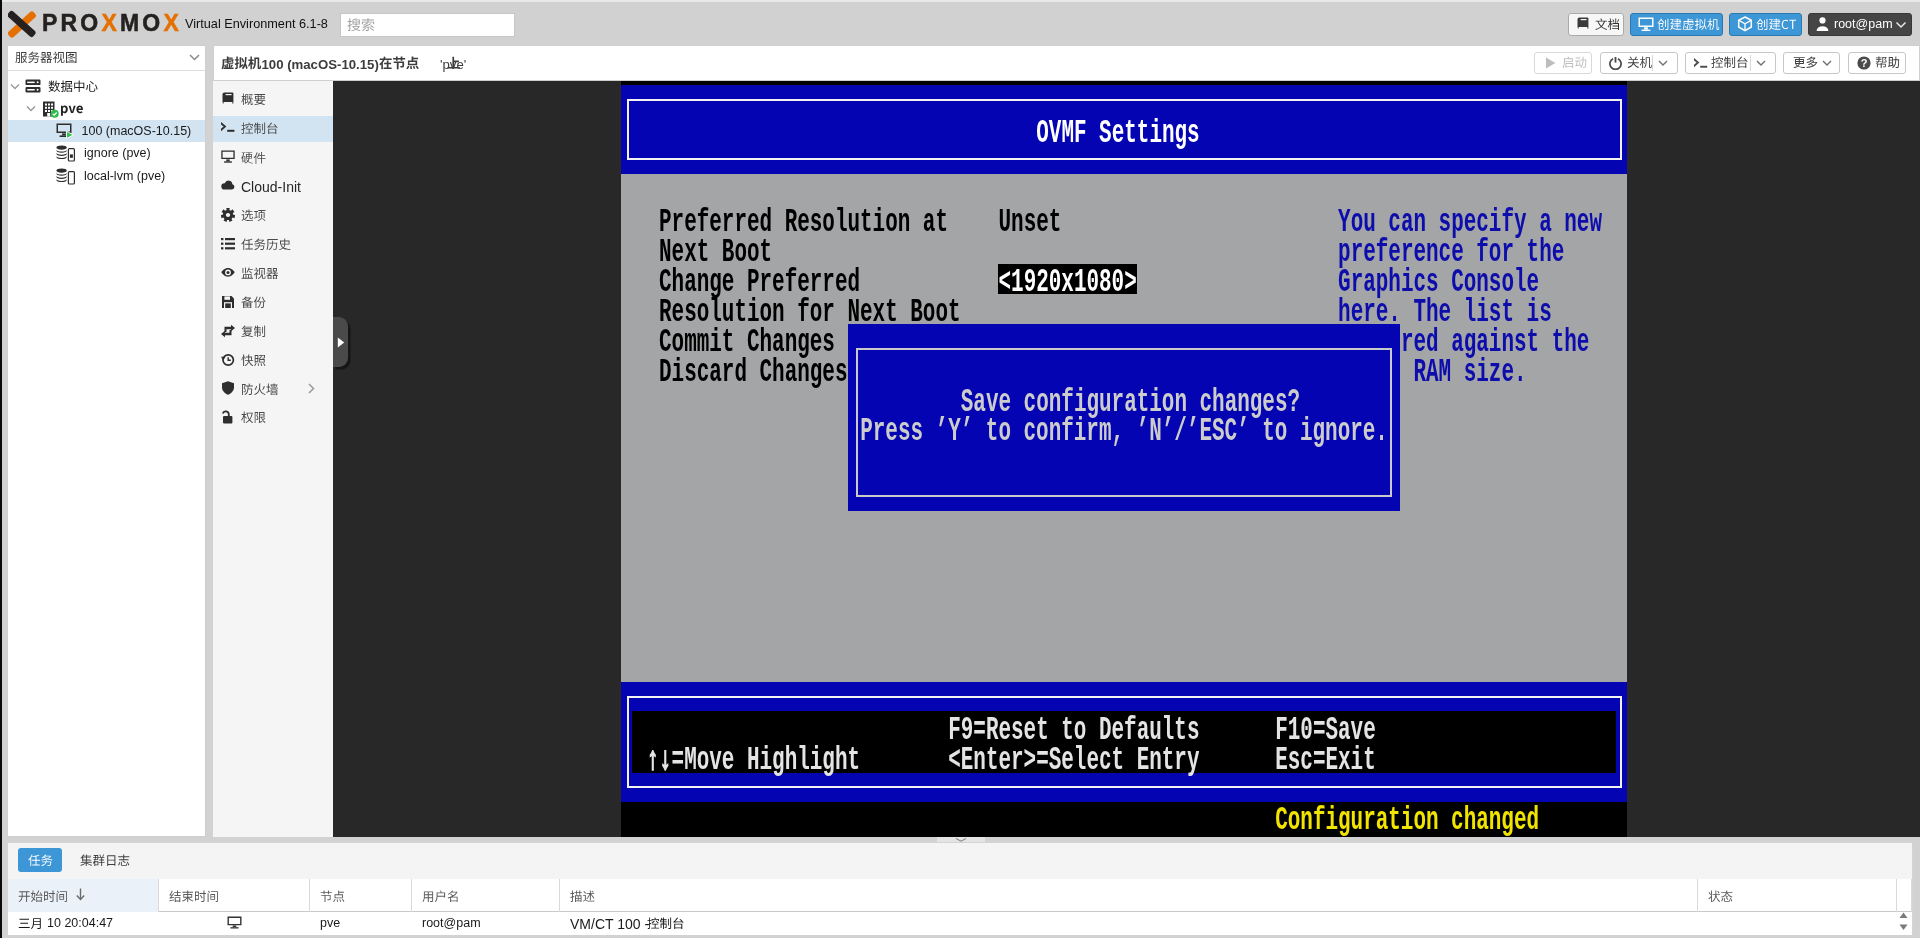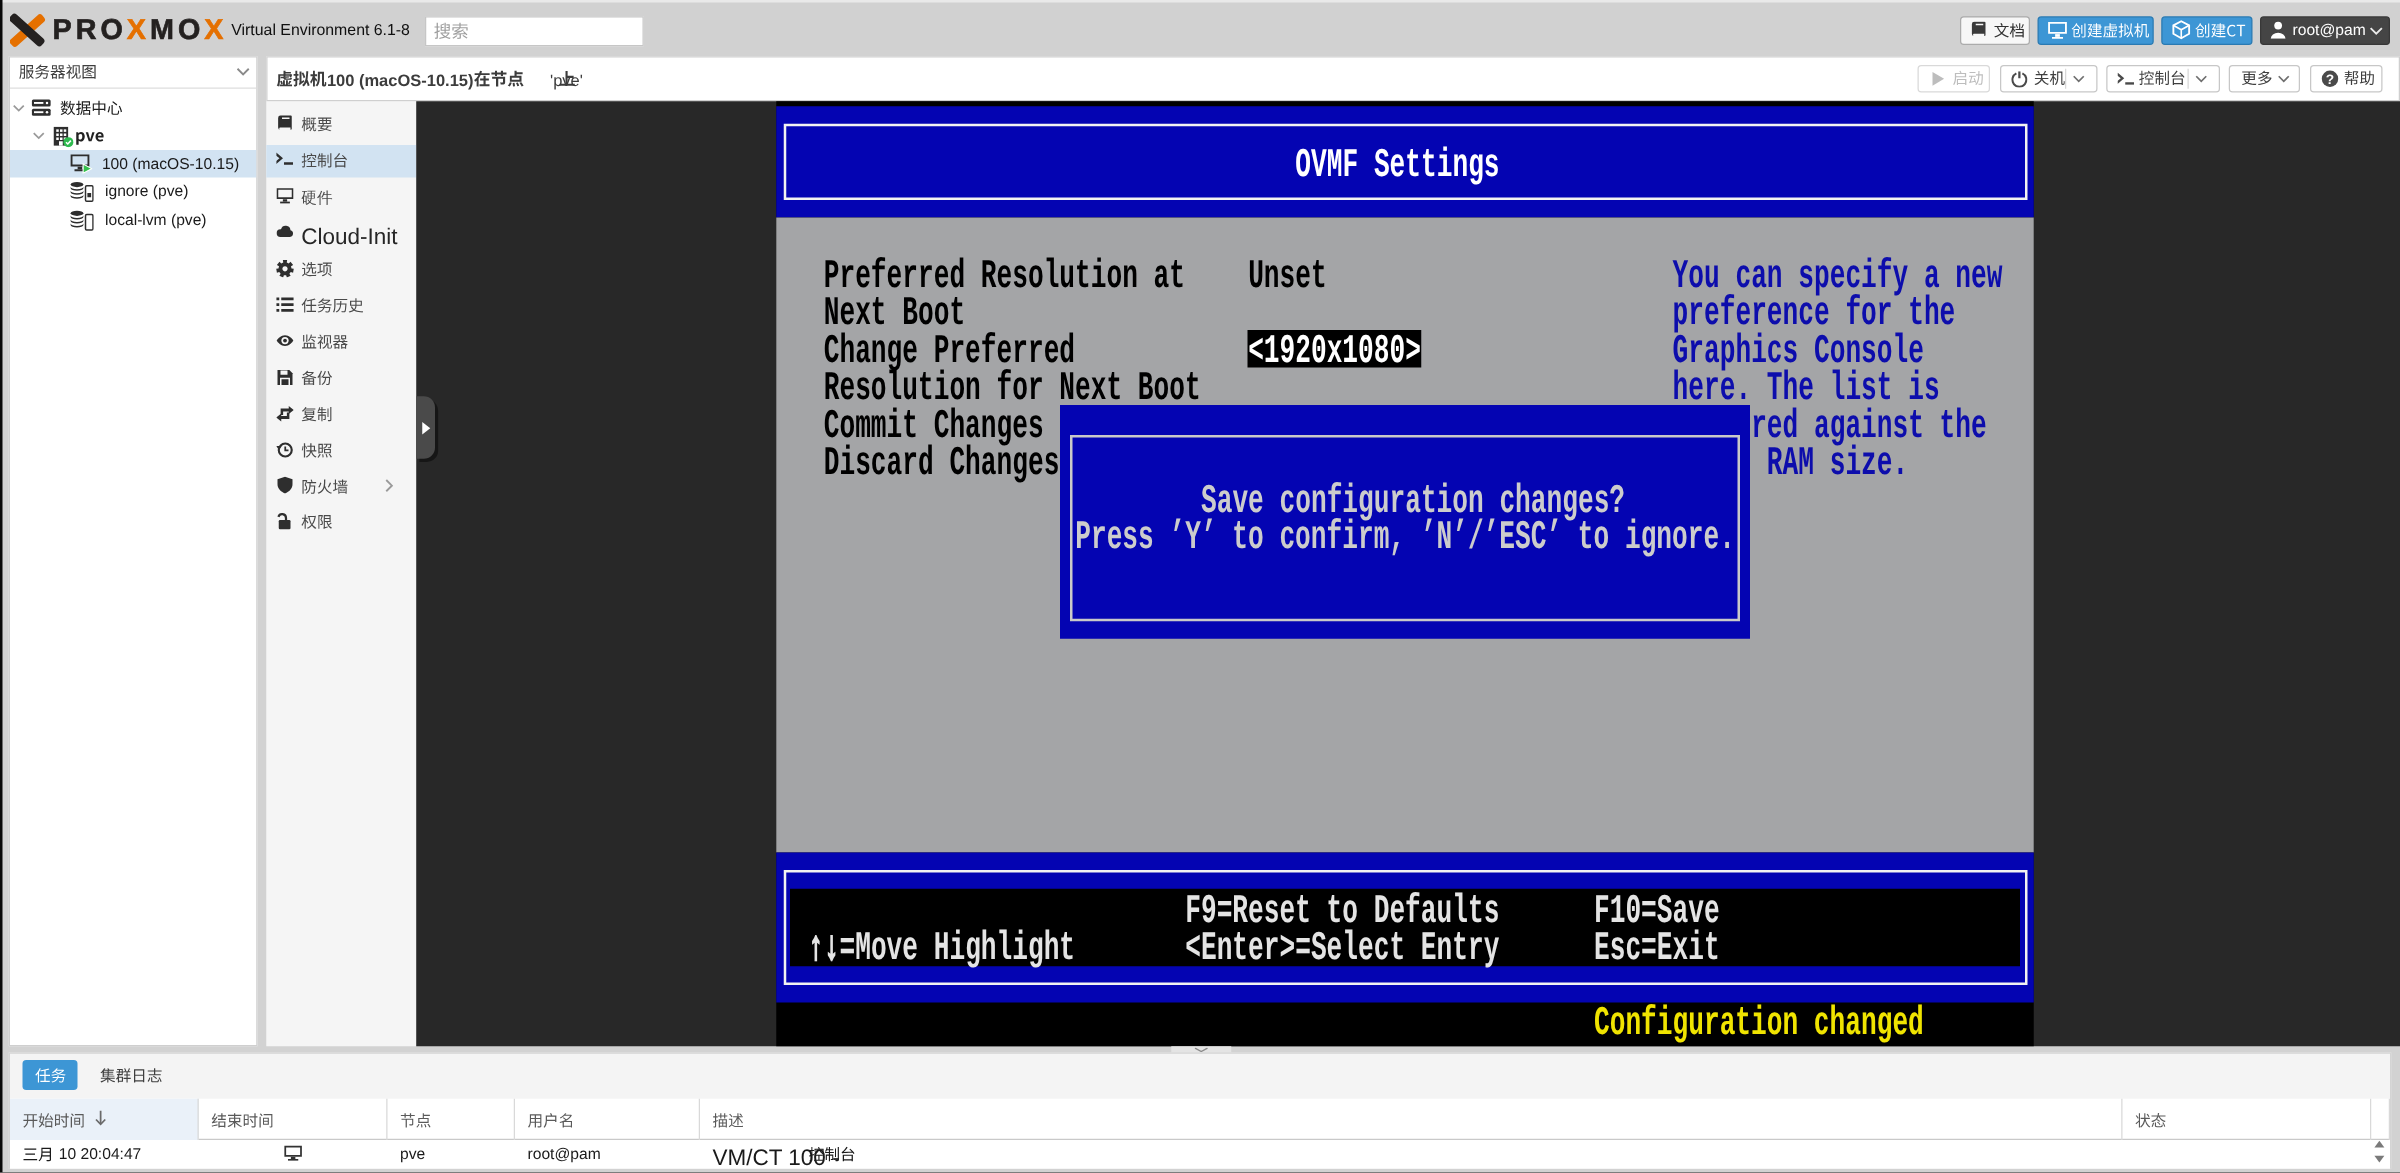--- a/index.html
+++ b/index.html
@@ -297,21 +297,21 @@
 <svg class="t" style="left:241.0px;top:364.6px;" width="25" height="2" aria-hidden="true">
     <path fill="#4a4a4a" d="M2.1 -10.5H3.1V1H2.1ZM1 -8.1 1.7 -8Q1.7 -7.5 1.6 -6.9Q1.5 -6.3 1.4 -5.7Q1.3 -5.1 1.1 -4.6L0.4 -4.9Q0.5 -5.3 0.7 -5.9Q0.8 -6.4 0.9 -7Q1 -7.6 1 -8.1ZM3.1 -8.2 3.8 -8.5Q4 -8.1 4.1 -7.7Q4.3 -7.3 4.5 -6.9Q4.6 -6.5 4.7 -6.2L4 -5.9Q3.9 -6.2 3.8 -6.6Q3.6 -7 3.5 -7.4Q3.3 -7.8 3.1 -8.2ZM4.8 -8.5H11V-4.2H10.1V-7.6H4.8ZM4.1 -4.8H12.1V-3.9H4.1ZM8.3 -4.6Q8.6 -3.5 9.2 -2.5Q9.7 -1.6 10.4 -0.9Q11.2 -0.2 12.2 0.2Q12.1 0.3 11.9 0.4Q11.8 0.6 11.7 0.7Q11.6 0.9 11.5 1Q10.5 0.6 9.7 -0.2Q8.9 -1 8.4 -2.1Q7.8 -3.1 7.5 -4.4ZM7.2 -10.5H8.2V-6.3Q8.2 -5.6 8.1 -4.8Q8.1 -4 7.8 -3.2Q7.6 -2.4 7.2 -1.7Q6.8 -0.9 6.1 -0.2Q5.4 0.5 4.4 1.1Q4.3 0.9 4.2 0.8Q4.1 0.7 4 0.5Q3.8 0.4 3.7 0.3Q4.7 -0.2 5.4 -0.8Q6.1 -1.4 6.4 -2.1Q6.8 -2.8 7 -3.5Q7.2 -4.3 7.2 -5Q7.2 -5.7 7.2 -6.3Z M13.7 -10H14.6V-2.2H13.7ZM14.1 -10H17.3V-2.8H14.1V-3.7H16.4V-9.1H14.1ZM14.1 -6.9H16.9V-6.1H14.1ZM17.9 -10H23.5V-9.2H17.9ZM23.1 -10H24.1Q24.1 -10 24 -9.9Q24 -9.7 24 -9.6Q24 -8.7 23.9 -8.1Q23.8 -7.6 23.7 -7.2Q23.6 -6.9 23.5 -6.8Q23.4 -6.6 23.2 -6.6Q23 -6.5 22.8 -6.5Q22.6 -6.5 22.2 -6.5Q21.8 -6.5 21.4 -6.5Q21.4 -6.7 21.3 -6.9Q21.2 -7.1 21.1 -7.3Q21.5 -7.2 21.9 -7.2Q22.2 -7.2 22.4 -7.2Q22.5 -7.2 22.6 -7.2Q22.7 -7.2 22.8 -7.3Q22.9 -7.4 22.9 -7.7Q23 -8 23 -8.5Q23.1 -9 23.1 -9.9ZM20 -9.7H21Q20.9 -9 20.7 -8.5Q20.5 -7.9 20.2 -7.4Q19.9 -7 19.3 -6.6Q18.8 -6.3 18 -6Q17.9 -6.2 17.7 -6.4Q17.6 -6.6 17.4 -6.7Q18.2 -7 18.6 -7.2Q19.1 -7.5 19.4 -7.9Q19.7 -8.2 19.8 -8.7Q20 -9.2 20 -9.7ZM19.1 -5.1V-3.2H22.8V-5.1ZM18.2 -5.9H23.7V-2.4H18.2ZM16.8 -1.6 17.6 -1.7Q17.7 -1.1 17.8 -0.3Q17.9 0.4 17.9 0.8L17 1Q17 0.6 17 0.2Q16.9 -0.2 16.9 -0.7Q16.8 -1.2 16.8 -1.6ZM19.4 -1.6 20.3 -1.8Q20.5 -1.4 20.6 -0.9Q20.8 -0.5 20.9 -0Q21.1 0.4 21.1 0.7L20.2 0.9Q20.1 0.6 20 0.2Q19.9 -0.3 19.8 -0.7Q19.6 -1.2 19.4 -1.6ZM22 -1.7 22.8 -2Q23.1 -1.6 23.4 -1.1Q23.8 -0.7 24 -0.2Q24.3 0.3 24.5 0.6L23.6 1Q23.4 0.7 23.2 0.2Q22.9 -0.3 22.6 -0.8Q22.3 -1.2 22 -1.7ZM14.7 -1.9 15.6 -1.7Q15.2 -1 14.8 -0.2Q14.4 0.5 13.9 1.1L13 0.7Q13.3 0.4 13.6 -0.1Q13.9 -0.5 14.2 -1Q14.5 -1.5 14.7 -1.9Z"></path>
   </svg>
 <svg class="t" style="left:241.0px;top:393.5px;" width="38" height="2" aria-hidden="true">
     <path fill="#4a4a4a" d="M7.5 -10.3 8.4 -10.5Q8.5 -10 8.7 -9.5Q8.9 -9 9 -8.7L8.1 -8.4Q8 -8.8 7.8 -9.3Q7.7 -9.8 7.5 -10.3ZM4.7 -8.4H11.9V-7.5H4.7ZM7.1 -5.6H10.6V-4.8H7.1ZM10.2 -5.6H11.2Q11.2 -5.6 11.2 -5.5Q11.2 -5.5 11.2 -5.3Q11.2 -5.2 11.2 -5.2Q11.1 -3.7 11 -2.7Q11 -1.7 10.9 -1Q10.8 -0.4 10.7 0Q10.6 0.4 10.5 0.6Q10.3 0.8 10.1 0.9Q9.9 0.9 9.6 1Q9.3 1 8.9 1Q8.4 1 7.9 1Q7.9 0.8 7.8 0.5Q7.8 0.2 7.6 0Q8.2 0.1 8.6 0.1Q9 0.1 9.2 0.1Q9.5 0.1 9.7 -0.1Q9.8 -0.2 9.9 -0.8Q10 -1.3 10.1 -2.5Q10.2 -3.6 10.2 -5.4ZM6.7 -7.9H7.6Q7.5 -6.5 7.4 -5.2Q7.3 -3.8 7 -2.7Q6.6 -1.5 6 -0.6Q5.3 0.3 4.2 1Q4.1 0.8 3.9 0.6Q3.7 0.4 3.5 0.3Q4.6 -0.3 5.2 -1.2Q5.9 -2 6.1 -3.1Q6.4 -4.2 6.5 -5.4Q6.6 -6.6 6.7 -7.9ZM1 -10H4.2V-9.1H1.9V1H1ZM3.9 -10H4.1L4.2 -10L4.9 -9.6Q4.7 -9.1 4.5 -8.5Q4.2 -7.9 4 -7.3Q3.8 -6.7 3.6 -6.2Q4.3 -5.4 4.5 -4.7Q4.7 -4 4.7 -3.4Q4.7 -2.9 4.6 -2.5Q4.5 -2.1 4.2 -2Q4.1 -1.9 3.9 -1.8Q3.7 -1.7 3.6 -1.7Q3.4 -1.7 3.1 -1.7Q2.9 -1.7 2.6 -1.7Q2.6 -1.9 2.6 -2.1Q2.5 -2.4 2.4 -2.6Q2.6 -2.5 2.8 -2.5Q3 -2.5 3.2 -2.5Q3.4 -2.5 3.6 -2.7Q3.8 -2.8 3.8 -3Q3.9 -3.2 3.9 -3.5Q3.9 -4.1 3.6 -4.7Q3.4 -5.4 2.7 -6.1Q2.9 -6.5 3 -7Q3.2 -7.5 3.4 -8Q3.6 -8.5 3.7 -8.9Q3.8 -9.4 3.9 -9.7Z M15.1 -8 16.1 -7.7Q15.9 -7.1 15.7 -6.4Q15.4 -5.7 15.1 -5.1Q14.8 -4.5 14.4 -4L13.5 -4.5Q13.9 -4.9 14.2 -5.5Q14.6 -6.1 14.8 -6.7Q15 -7.4 15.1 -8ZM22.9 -8 23.9 -7.6Q23.6 -7 23.3 -6.3Q23 -5.7 22.6 -5.1Q22.3 -4.5 22 -4L21.2 -4.4Q21.5 -4.9 21.8 -5.5Q22.1 -6.1 22.4 -6.8Q22.7 -7.4 22.9 -8ZM18.2 -10.4H19.3Q19.2 -9 19.2 -7.6Q19.1 -6.2 18.9 -4.9Q18.6 -3.7 18 -2.5Q17.5 -1.4 16.4 -0.5Q15.4 0.4 13.8 1Q13.7 0.8 13.5 0.6Q13.3 0.4 13.1 0.2Q14.7 -0.3 15.7 -1.2Q16.6 -2 17.2 -3Q17.7 -4.1 17.9 -5.3Q18.1 -6.5 18.2 -7.8Q18.2 -9 18.2 -10.4ZM19 -5.6Q19.4 -4.2 20.1 -3Q20.8 -1.9 21.9 -1.1Q23 -0.3 24.5 0.1Q24.4 0.2 24.3 0.3Q24.2 0.5 24.1 0.6Q24 0.8 23.9 0.9Q22.3 0.5 21.2 -0.4Q20.1 -1.2 19.4 -2.5Q18.6 -3.8 18.2 -5.5Z M29.5 -9.4H36.5V-8.6H29.5ZM30.2 -0.3H35.9V0.4H30.2ZM29.1 -6.3H37V-5.5H29.1ZM32.6 -10.5H33.5V-5.8H32.6ZM32 -2.6V-1.6H34V-2.6ZM31.3 -3.1H34.7V-1.1H31.3ZM29.7 -4.6H36.3V1H35.4V-3.8H30.5V1H29.7ZM30 -8.1 30.7 -8.4Q31.1 -8.1 31.4 -7.6Q31.8 -7.2 31.9 -6.8L31.2 -6.4Q31.1 -6.7 30.7 -7.2Q30.4 -7.7 30 -8.1ZM35.3 -8.4 36 -8Q35.7 -7.6 35.4 -7.2Q35 -6.7 34.7 -6.4L34 -6.8Q34.3 -7.1 34.7 -7.6Q35.1 -8 35.3 -8.4ZM25.6 -7.5H29V-6.6H25.6ZM26.9 -10.4H27.8V-2.2H26.9ZM25.4 -2Q25.9 -2.2 26.5 -2.4Q27.1 -2.7 27.7 -2.9Q28.4 -3.2 29 -3.5L29.2 -2.7Q28.3 -2.3 27.4 -1.9Q26.6 -1.5 25.8 -1.1Z"></path>
   </svg>
 <svg class="t" style="left:241.0px;top:422.4px;" width="25" height="2" aria-hidden="true">
     <path fill="#4a4a4a" d="M5.3 -9.3H11.1V-8.4H5.3ZM10.8 -9.3H10.9L11.1 -9.4L11.7 -9.2Q11.4 -7.1 10.8 -5.5Q10.2 -3.9 9.3 -2.6Q8.5 -1.4 7.4 -0.5Q6.4 0.4 5.2 1Q5.1 0.9 5 0.7Q4.9 0.6 4.8 0.4Q4.7 0.3 4.6 0.2Q5.7 -0.3 6.7 -1.1Q7.7 -1.9 8.6 -3.1Q9.4 -4.3 9.9 -5.8Q10.5 -7.3 10.8 -9.2ZM6.6 -8.6Q6.9 -7 7.3 -5.7Q7.7 -4.4 8.3 -3.3Q9 -2.2 9.9 -1.4Q10.8 -0.5 12.1 0.3Q11.9 0.4 11.7 0.6Q11.5 0.9 11.4 1.1Q10.1 0.2 9.2 -0.7Q8.2 -1.7 7.5 -2.8Q6.9 -4 6.5 -5.4Q6 -6.7 5.7 -8.5ZM0.6 -7.9H5.2V-7H0.6ZM2.7 -10.5H3.6V1H2.7ZM2.5 -7.4 3.1 -7.1Q3 -6.4 2.7 -5.5Q2.5 -4.7 2.2 -3.9Q1.9 -3.1 1.5 -2.4Q1.2 -1.8 0.8 -1.3Q0.7 -1.4 0.6 -1.6Q0.5 -1.8 0.4 -1.9Q0.3 -2.1 0.2 -2.2Q0.6 -2.6 0.9 -3.2Q1.3 -3.8 1.6 -4.5Q1.9 -5.2 2.1 -5.9Q2.4 -6.7 2.5 -7.4ZM3.6 -6.5Q3.7 -6.4 3.9 -6.1Q4.1 -5.9 4.4 -5.6Q4.7 -5.3 4.9 -5Q5.2 -4.7 5.4 -4.5Q5.6 -4.2 5.7 -4.1L5.1 -3.2Q5 -3.5 4.7 -3.9Q4.4 -4.3 4.1 -4.7Q3.8 -5.1 3.5 -5.5Q3.2 -5.8 3.1 -6Z M13.7 -10H16.6V-9.1H14.5V1H13.7ZM16.5 -10H16.6L16.8 -10L17.4 -9.7Q17.1 -8.9 16.8 -8Q16.5 -7.2 16.2 -6.4Q16.8 -5.6 17.1 -5Q17.3 -4.3 17.3 -3.7Q17.3 -3.2 17.2 -2.8Q17.1 -2.4 16.8 -2.2Q16.6 -2.1 16.5 -2.1Q16.3 -2 16.1 -2Q15.9 -2 15.7 -2Q15.5 -2 15.3 -2Q15.3 -2.1 15.2 -2.4Q15.2 -2.6 15.1 -2.8Q15.3 -2.8 15.4 -2.8Q15.6 -2.8 15.8 -2.8Q16 -2.8 16.2 -2.9Q16.3 -3 16.4 -3.2Q16.4 -3.5 16.4 -3.8Q16.4 -4.3 16.2 -4.9Q16 -5.6 15.3 -6.3Q15.5 -6.7 15.7 -7.2Q15.8 -7.7 16 -8.1Q16.1 -8.6 16.3 -9Q16.4 -9.4 16.5 -9.7ZM18.5 -10H23.5V-4.5H18.5V-5.3H22.6V-9.1H18.5ZM18.6 -7.6H23.1V-6.8H18.6ZM20.9 -4.9Q21.1 -3.8 21.6 -2.8Q22.1 -1.8 22.9 -1Q23.6 -0.3 24.6 0.1Q24.5 0.2 24.3 0.3Q24.2 0.5 24.1 0.6Q24 0.8 23.9 0.9Q22.9 0.4 22.1 -0.4Q21.4 -1.2 20.9 -2.4Q20.4 -3.5 20.1 -4.8ZM23.7 -4 24.3 -3.4Q23.9 -3.1 23.5 -2.8Q23.1 -2.5 22.6 -2.2Q22.2 -2 21.8 -1.7L21.3 -2.3Q21.7 -2.6 22.1 -2.8Q22.6 -3.1 23 -3.5Q23.4 -3.8 23.7 -4ZM18 1 17.9 0.2 18.4 -0.2 21.2 -0.9Q21.1 -0.7 21.2 -0.4Q21.2 -0.2 21.2 0Q20.2 0.3 19.6 0.4Q19.1 0.6 18.7 0.7Q18.4 0.8 18.2 0.9Q18.1 0.9 18 1ZM18 1Q18 0.9 17.9 0.8Q17.8 0.6 17.7 0.5Q17.6 0.3 17.6 0.2Q17.7 0.1 17.9 -0.1Q18 -0.3 18 -0.7V-10H18.9V0.1Q18.9 0.1 18.9 0.1Q18.8 0.2 18.6 0.3Q18.5 0.4 18.3 0.5Q18.2 0.7 18.1 0.8Q18 0.9 18 1Z"></path>
   </svg>
 <div class="abs" style="left:241px;top:150.3px;font-size:12.5px;color:#4a4a4a">硬件</div>
-<div class="abs" style="left:241px;top:179.2px;font-size:18px;color:#262626">Cloud-Init</div>
+<div class="abs" style="left:241px;top:179.2px;font-size:14px;color:#262626">Cloud-Init</div>
 <svg class="abs" style="left:308px;top:383.4px" width="7" height="11" viewBox="0 0 7 11">
     <path fill="none" stroke="#9a9a9a" stroke-width="1.5" d="M1 1 L5.5 5.5 L1 10"></path>
   </svg>
 <div style="position:absolute;left:333.0px;top:81.0px;width:1587.0px;height:756.0px;background:#282828"></div>
 <div class="abs" style="left:332.5px;top:317px;width:15.5px;height:50px;background:#4a4a4a;border-radius:0 9px 9px 0;box-shadow:2.5px 2.5px 0 rgba(0,0,0,0.45)"></div>
 <svg class="abs" style="left:336.5px;top:336.5px" width="8" height="11" viewBox="0 0 8 11">
     <path fill="#fff" d="M0.8 0.5 L7.2 5.5 L0.8 10.5 Z"></path>
   </svg>
 <div style="position:absolute;left:621.3px;top:81.0px;width:1006.0px;height:756.0px;background:#000"></div>
 <div style="position:absolute;left:621.3px;top:84.8px;width:1006.0px;height:89.6px;background:#0404b2"></div>
@@ -399,21 +399,21 @@
 <div class="abs" style="left:47px;top:915.5px;font-size:12.5px;color:#1a1a1a">10 20:04:47</div>
 <svg class="abs" style="left:227px;top:916px" width="15" height="13" viewBox="0 0 15 13">
     <g fill="#333">
       <path d="M0.5 0.5 h14 v8.8 h-14 z M1.9 1.9 v6 h11.2 v-6 Z" fill-rule="evenodd"></path>
       <rect x="5.7" y="9.5" width="3.6" height="1.7"></rect>
       <rect x="3.4" y="11.2" width="8.2" height="1.3"></rect>
     </g>
   </svg>
 <div class="abs" style="left:320px;top:915.5px;font-size:12.5px;color:#1a1a1a">pve</div>
 <div class="abs" style="left:422px;top:915.5px;font-size:12.5px;color:#1a1a1a">root@pam</div>
-<div class="abs" style="left:570px;top:915.5px;font-size:18px;color:#1a1a1a">VM/CT 100 - </div>
+<div class="abs" style="left:570px;top:915.5px;font-size:14px;color:#1a1a1a">VM/CT 100 - </div>
 <svg class="t" style="left:646.5px;top:927.5px;" width="38" height="2" aria-hidden="true">
     <path fill="#1a1a1a" d="M0.4 -3.7Q1.1 -3.9 2.1 -4.2Q3.1 -4.6 4.1 -4.9L4.3 -4.1Q3.3 -3.7 2.4 -3.4Q1.4 -3 0.6 -2.7ZM0.5 -8.1H4.2V-7.2H0.5ZM2.1 -10.5H2.9V-0.2Q2.9 0.2 2.8 0.4Q2.7 0.6 2.5 0.7Q2.3 0.8 1.9 0.9Q1.5 0.9 0.9 0.9Q0.9 0.7 0.8 0.5Q0.8 0.2 0.7 0Q1.1 0 1.4 0Q1.7 0 1.8 0Q2 0 2 -0Q2.1 -0.1 2.1 -0.2ZM5.2 -4.2H11.2V-3.4H5.2ZM4.2 -0.2H12.1V0.6H4.2ZM4.6 -9H11.9V-6.9H11V-8.2H5.4V-6.8H4.6ZM7.7 -3.7H8.6V0.2H7.7ZM7.4 -10.3 8.2 -10.5Q8.4 -10.1 8.6 -9.7Q8.8 -9.2 8.9 -8.9L8 -8.6Q7.9 -8.9 7.7 -9.4Q7.5 -9.9 7.4 -10.3ZM8.7 -6.9 9.3 -7.4Q9.7 -7.1 10.1 -6.7Q10.6 -6.3 11 -5.9Q11.4 -5.5 11.7 -5.2L11.1 -4.6Q10.8 -4.9 10.4 -5.3Q10 -5.7 9.5 -6.1Q9.1 -6.6 8.7 -6.9ZM7 -7.4 7.8 -7.1Q7.5 -6.6 7.1 -6.1Q6.6 -5.7 6.1 -5.2Q5.7 -4.8 5.2 -4.5Q5.2 -4.6 5.1 -4.7Q4.9 -4.8 4.8 -5Q4.7 -5.1 4.6 -5.2Q5.3 -5.6 5.9 -6.2Q6.6 -6.8 7 -7.4Z M21 -9.3H21.8V-2.4H21ZM23.2 -10.4H24.1V-0.3Q24.1 0.2 24 0.4Q23.9 0.6 23.6 0.8Q23.3 0.9 22.8 0.9Q22.3 1 21.6 1Q21.5 0.8 21.4 0.5Q21.4 0.2 21.2 -0Q21.8 -0 22.3 -0Q22.8 -0 22.9 -0Q23.1 -0 23.1 -0.1Q23.2 -0.1 23.2 -0.3ZM16.1 -10.5H17V1H16.1ZM18.8 -4.4H19.6V-1Q19.6 -0.6 19.5 -0.4Q19.5 -0.2 19.2 -0.1Q19 -0 18.6 -0Q18.3 0 17.8 0Q17.7 -0.2 17.7 -0.4Q17.6 -0.6 17.5 -0.8Q17.9 -0.8 18.2 -0.8Q18.5 -0.8 18.6 -0.8Q18.8 -0.8 18.8 -1ZM13.6 -4.4H19.1V-3.5H14.5V-0H13.6ZM13.1 -6.5H20.1V-5.7H13.1ZM14.3 -8.7H19.6V-7.8H14.1ZM14.3 -10.2 15.2 -10Q14.9 -9.1 14.6 -8.1Q14.2 -7.2 13.8 -6.6Q13.8 -6.6 13.6 -6.7Q13.4 -6.7 13.3 -6.8Q13.1 -6.9 13 -6.9Q13.4 -7.5 13.8 -8.4Q14.1 -9.3 14.3 -10.2Z M27.7 -0.6H34.8V0.3H27.7ZM27.2 -4.3H35.3V1H34.3V-3.4H28.2V1H27.2ZM32.5 -8.6 33.2 -9.1Q33.8 -8.6 34.5 -7.9Q35.1 -7.2 35.7 -6.6Q36.2 -6 36.6 -5.4L35.8 -4.9Q35.5 -5.4 34.9 -6Q34.4 -6.7 33.7 -7.4Q33.1 -8 32.5 -8.6ZM26.6 -5.3Q26.6 -5.4 26.5 -5.6Q26.4 -5.8 26.4 -5.9Q26.3 -6.1 26.3 -6.2Q26.5 -6.3 26.7 -6.5Q27 -6.7 27.3 -7Q27.4 -7.2 27.8 -7.5Q28.1 -7.9 28.5 -8.3Q28.9 -8.8 29.4 -9.4Q29.8 -10 30.2 -10.6L31.1 -10.1Q30.5 -9.3 29.9 -8.5Q29.2 -7.8 28.5 -7.1Q27.9 -6.4 27.2 -5.8V-5.8Q27.2 -5.8 27.1 -5.8Q27 -5.7 26.9 -5.6Q26.8 -5.6 26.7 -5.5Q26.6 -5.4 26.6 -5.3ZM26.6 -5.3 26.6 -6.1 27.3 -6.4 35.2 -6.8Q35.3 -6.6 35.3 -6.4Q35.3 -6.1 35.4 -6Q33.5 -5.9 32.1 -5.8Q30.8 -5.7 29.8 -5.7Q28.9 -5.6 28.3 -5.6Q27.7 -5.5 27.4 -5.5Q27.1 -5.5 26.9 -5.4Q26.7 -5.4 26.6 -5.3Z"></path>
   </svg>
 <svg class="abs" style="left:1899px;top:911.5px" width="9" height="7" viewBox="0 0 9 7">
     <path fill="#7a7a7a" d="M4.5 0.5 L8.5 6 H0.5 Z"></path>
   </svg>
 <svg class="abs" style="left:1899px;top:924px" width="9" height="7" viewBox="0 0 9 7">
     <path fill="#7a7a7a" d="M0.5 0.5 H8.5 L4.5 6 Z"></path>
   </svg>
 <div style="position:absolute;left:0.0px;top:0.0px;width:2.0px;height:938.0px;background:#0a0a0a"></div>

